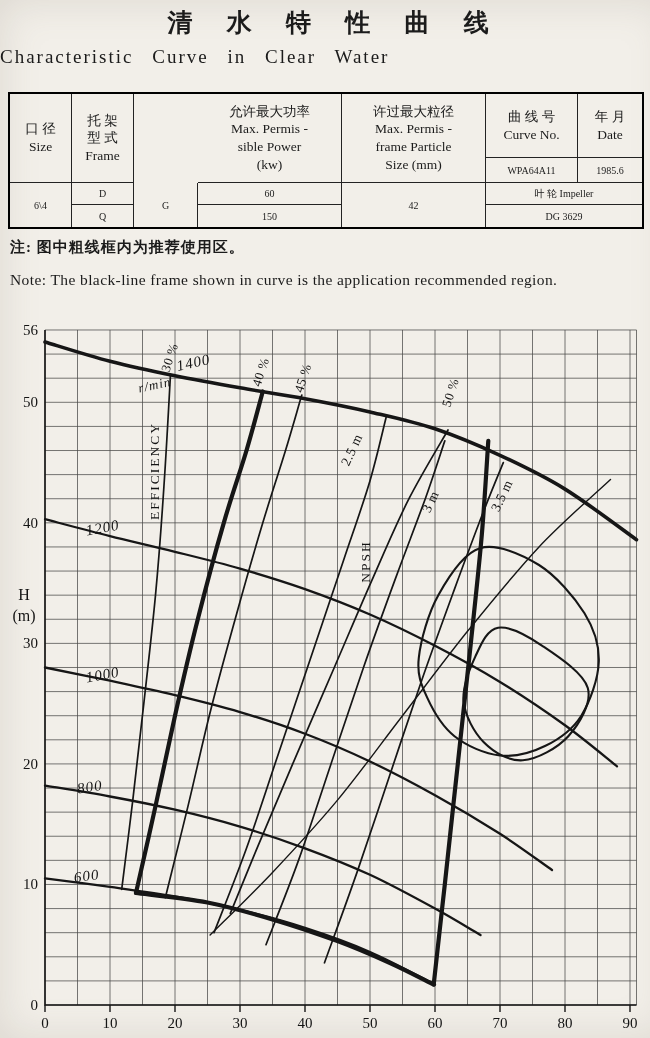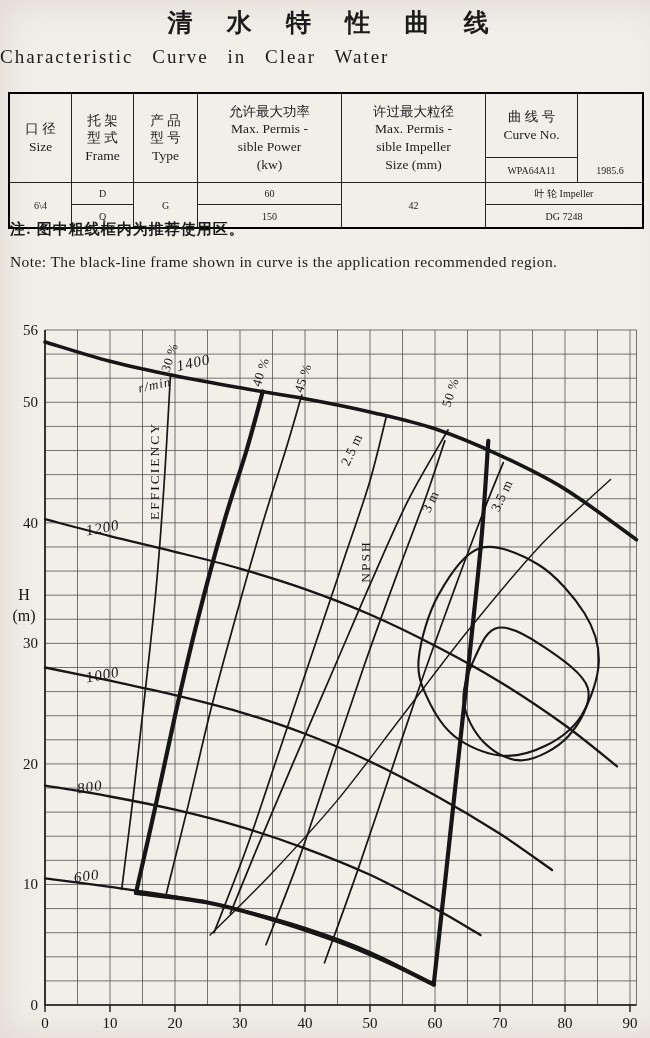--- a/index.html
+++ b/index.html
@@ -15,21 +15,21 @@
               grid-template-rows:64px 25px 22px 22px;
               border:2px solid #000000;background:transparent;font-size:13.5px;}
   .cell{border-right:1px solid #232323;border-bottom:1px solid #232323;display:flex;flex-direction:column;
         align-items:center;justify-content:center;line-height:1.3;text-align:center;padding:1px 2px;box-sizing:border-box;}
   .cell .ln{display:block;white-space:nowrap;}
   .lastcol{border-right:none;}
   .lastrow{border-bottom:none;}
   .hdr2{grid-row:1 / span 2;}
   .val2{grid-row:3 / span 2;}
   .big{font-size:10px;}
-  .note{position:absolute;left:10px;top:220px;width:636px;}
+  .note{position:absolute;left:10px;top:238px;width:636px;}
   .note-zh{font-size:15px;font-weight:bold;letter-spacing:1px;}
   .note-en{font-size:15.5px;margin-top:14px;letter-spacing:.4px;}
   .chart-wrap{position:absolute;left:0;top:310px;width:650px;height:728px;}
   svg text{fill:#141414;}
 </style>
 </head>
 <body>
 
 <div class="page">
 
@@ -40,55 +40,54 @@
 
     <div class="cell hdr2" style="grid-column:1">
       <span class="ln">口  径</span>
       <span class="ln" style="">Size</span>
     </div>
     <div class="cell hdr2" style="grid-column:2">
       <span class="ln">托  架</span>
       <span class="ln">型  式</span>
       <span class="ln">Frame</span>
     </div>
-    <div class="cell hdr2" style="grid-column:3">
-      <span class="ln">产  品</span>
-      <span class="ln">型  号</span>
-      <span class="ln">Type</span>
-    </div>
     <div class="cell hdr2" style="grid-column:4">
       <span class="ln">允许最大功率</span>
       <span class="ln">Max. Permis -</span>
       <span class="ln">sible Power</span>
       <span class="ln">(kw)</span>
     </div>
     <div class="cell hdr2" style="grid-column:5">
       <span class="ln">许过最大粒径</span>
       <span class="ln">Max. Permis -</span>
-      <span class="ln">sible Impeller</span>
+      <span class="ln">frame Particle</span>
       <span class="ln">Size (mm)</span>
     </div>
     <div class="cell" style="grid-column:6;grid-row:1">
       <span class="ln">曲 线 号</span>
       <span class="ln">Curve No.</span>
+    </div>
+    <div class="cell lastcol" style="grid-column:7;grid-row:1">
+      <span class="ln">年  月</span>
+      <span class="ln">Date</span>
     </div>
 
     <div class="cell big" style="grid-column:6;grid-row:2">WPA64A11</div>
     <div class="cell big lastcol" style="grid-column:7;grid-row:2">1985.6</div>
 
     <div class="cell big val2 lastrow" style="grid-column:1">6\4</div>
     <div class="cell big" style="grid-column:2;grid-row:3">D</div>
     <div class="cell big lastrow" style="grid-column:2;grid-row:4">Q</div>
     <div class="cell big val2 lastrow" style="grid-column:3">G</div>
     <div class="cell big" style="grid-column:4;grid-row:3">60</div>
     <div class="cell big lastrow" style="grid-column:4;grid-row:4">150</div>
     <div class="cell big val2 lastrow" style="grid-column:5">42</div>
 
     <div class="cell big lastcol" style="grid-column:6 / span 2;grid-row:3">叶 轮  Impeller</div>
-    <div class="cell big lastcol lastrow" style="grid-column:6 / span 2;grid-row:4">DG 7248</div>
+    <div class="cell big lastcol lastrow" style="grid-column:6 / span 2;grid-row:4">DG 3629</div>
   </div>
 
   <div class="note">
     <div class="note-zh">注: 图中粗线框内为推荐使用区。</div>
     <div class="note-en">Note: The black-line frame shown in curve is the application recommended region.</div>
   </div>
 
   <div class="chart-wrap">
     <svg id="chart-svg" width="650" height="728" viewBox="0 0 650 728">
         <g>

